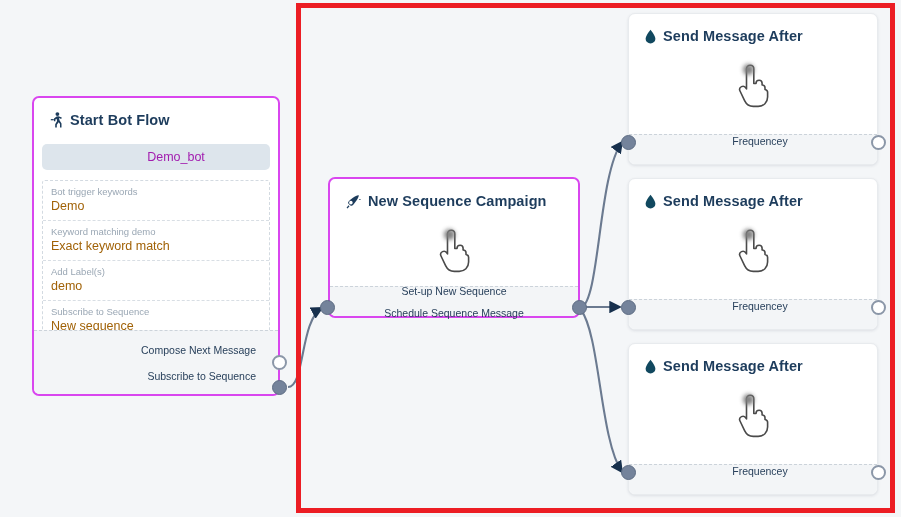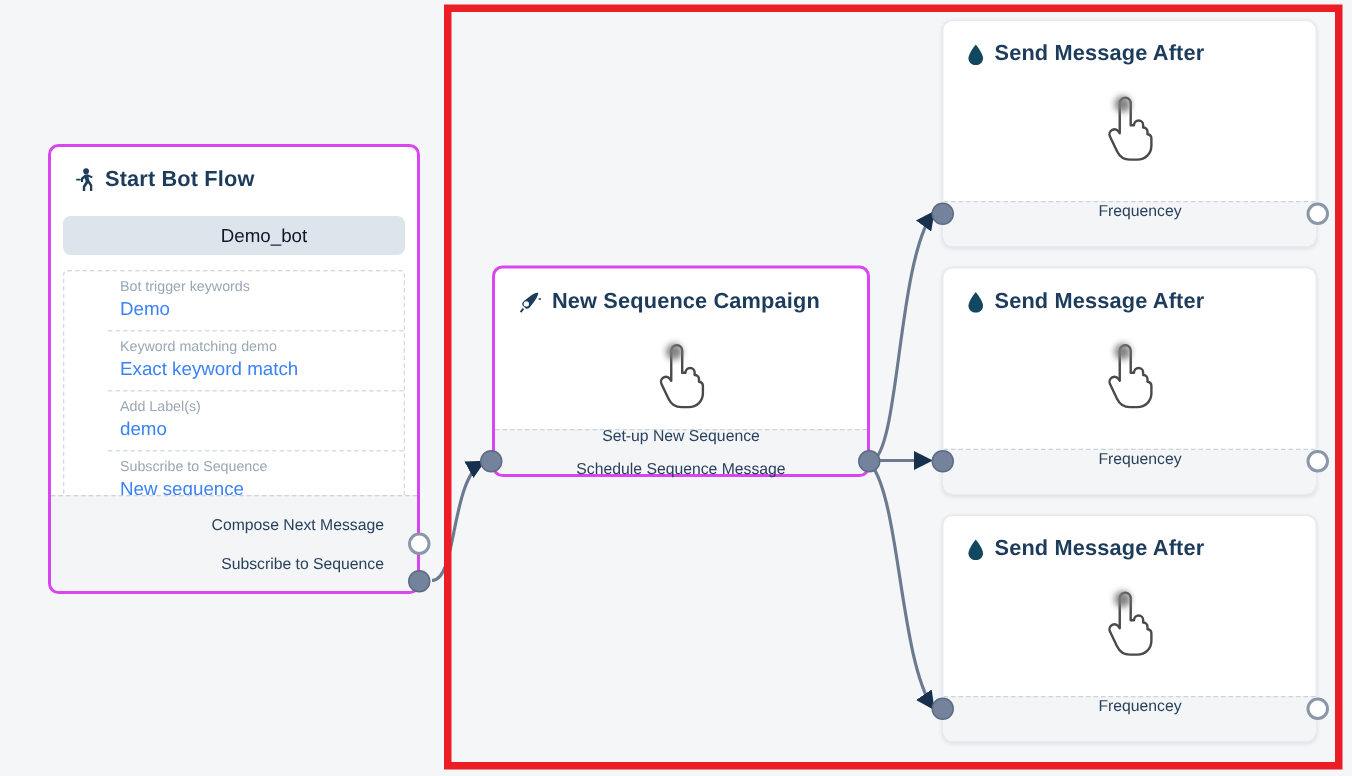--- a/index.html
+++ b/index.html
@@ -85,42 +85,41 @@
   }
   .bot-pill {
     margin: 8px 8px 0 8px;
     height: 26px;
     background: #dde5ec;
     border-radius: 5px;
     display: flex;
     align-items: center;
     justify-content: center;
     font-size: 12.5px;
-    color: #0f172a;
+    color: #a21caf;
     padding-left: 40px;
   }
   .field-group {
     margin: 10px 8px 0 8px;
     border: 1px dashed #d3dae1;
     border-radius: 3px;
   }
   .field {
     padding: 4px 8px 5px 8px;
     border-bottom: 1px dashed #d8dee4;
-    margin-left: 29px;
   }
   .field:last-child { border-bottom: none; }
   .field-label {
     font-size: 9.5px;
     color: #9aa7b4;
     line-height: 13px;
   }
   .field-value {
     font-size: 12.5px;
-    color: #3b82f6;
+    color: #a16207;
     line-height: 17px;
   }
   #node-start .node-footer {
     height: 64px;
     padding: 6px 22px 0 0;
   }
   .footer-row {
     display: flex;
     justify-content: flex-end;
     align-items: center;

